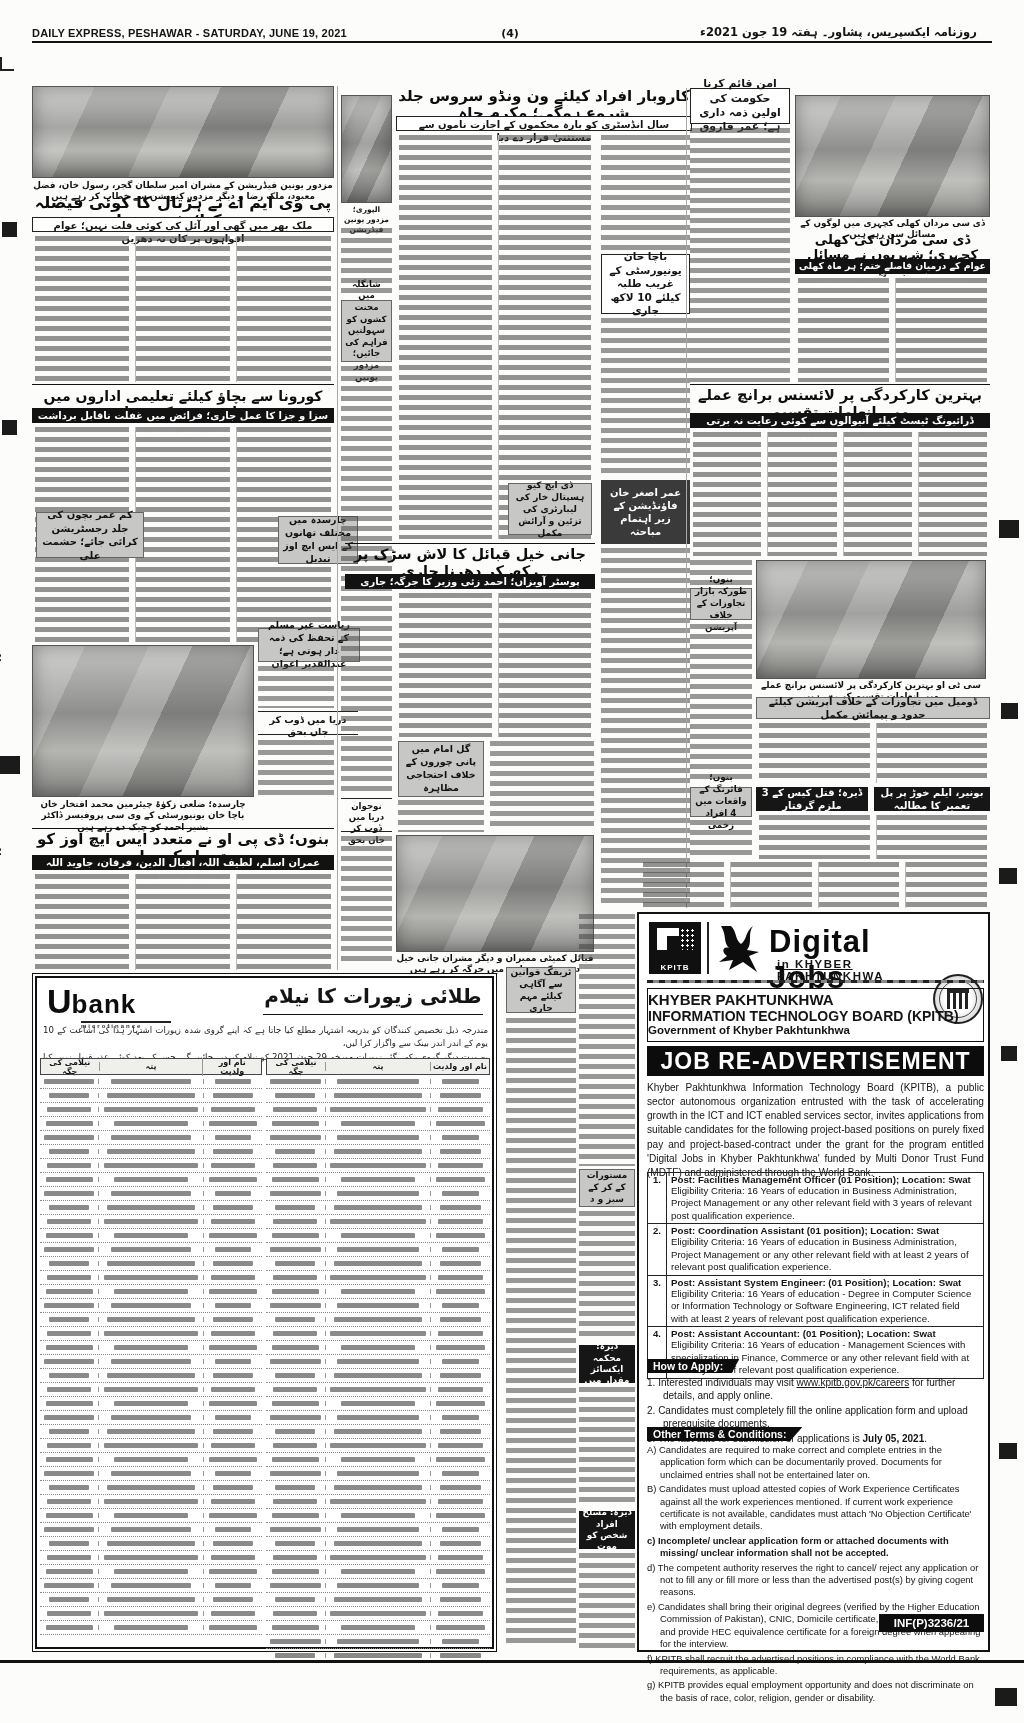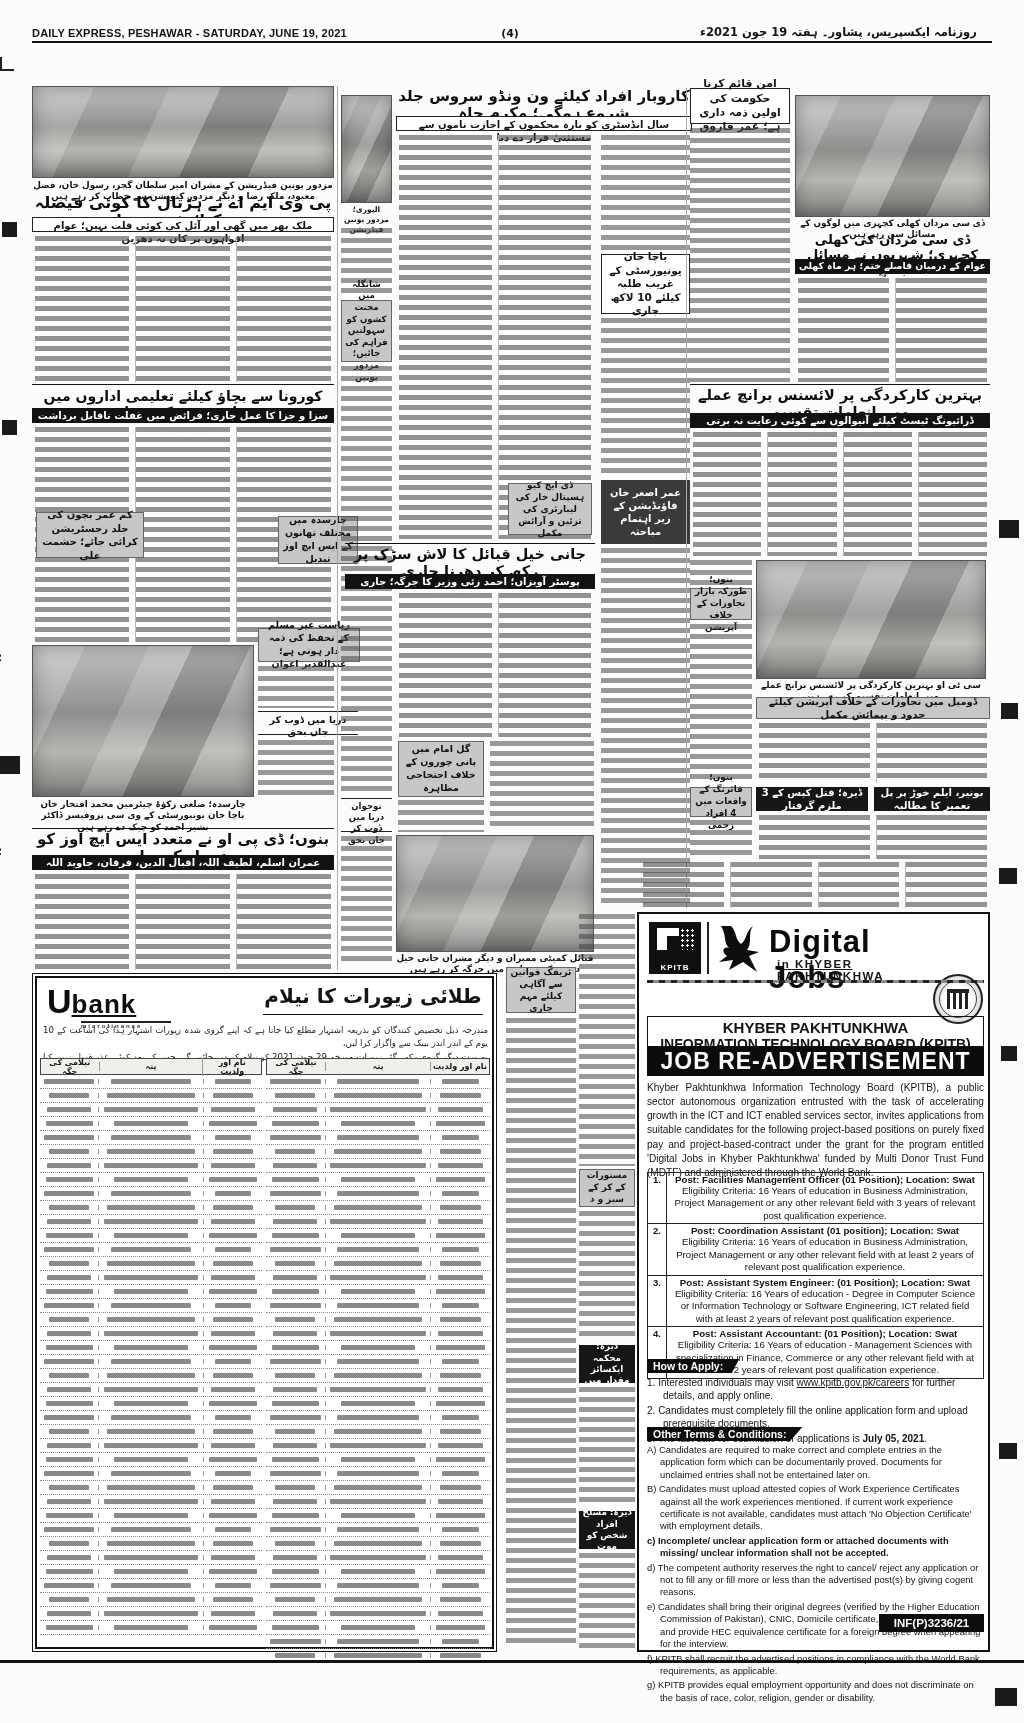--- a/index.html
+++ b/index.html
@@ -38,21 +38,21 @@
   #banner{border:1px solid #444;background:#fff;}
   #city-en{font-family:"Liberation Serif",serif;font-weight:bold;font-size:25px;letter-spacing:2px;}
   #city-ur{font-size:29px;font-weight:bold;direction:rtl;}
   #express-logo{background:radial-gradient(circle at 42% 40%,#555 0 28%,#1a1a1a 62%,#000);border-radius:50% 40% 50% 45%;
       box-shadow:-6px 2px 0 -2px #9a9a9a,6px -2px 0 -2px #cfcfcf;display:flex;align-items:center;justify-content:center;}
   #express-logo span{color:#fff;font-weight:bold;font-size:13px;direction:rtl;text-shadow:0 0 2px #000;}
   
   #bank-ad{border:1px solid #111;box-shadow:inset 0 0 0 2px #fff,inset 0 0 0 4px #111;background:#fff;}
   #ubank-logo{font-family:"Liberation Sans",sans-serif;font-weight:bold;color:#0d0d0d;}
   #ubank-logo .u{font-size:34px;}
-  #ubank-logo .rest{font-size:26px;letter-spacing:1px;text-decoration:underline;}
+  #ubank-logo .rest{font-size:26px;letter-spacing:1px;}
   #ubank-logo .micro{display:block;font-size:6px;letter-spacing:2px;color:#333;border-top:2px solid #222;width:90px;margin-left:34px;}
   #bank-title{direction:rtl;text-align:center;font-weight:bold;font-size:20px;}
   #bank-intro{direction:rtl;font-size:8.6px;line-height:1.55;text-align:justify;color:#222;}
   .bank-half{direction:rtl;font-size:8px;}
   .trow{display:flex;flex-direction:row;border-bottom:1px dotted #8a8a8a;height:13px;align-items:center;}
   .trow.thead{border:1px solid #444;background:#efefec;height:15px;font-weight:bold;}
   .tcell{overflow:hidden;padding:0 2px;display:flex;align-items:center;justify-content:center;text-align:center;}
   .tcell.c0{width:26%;border-left:1px solid #999;}
   .tcell.c1{width:48%;border-left:1px solid #999;}
   .tcell.c2{width:26%;}
@@ -68,32 +68,32 @@
   #kpitb-logo .fshape:after{content:"";position:absolute;left:10px;top:0;width:12px;height:8px;background:#fff;}
   #kpitb-logo .dots{position:absolute;right:5px;top:6px;width:16px;height:22px;
       background-image:radial-gradient(#fff 1px,transparent 1.2px);background-size:5px 5px;}
   #kpitb-logo .txt{position:absolute;bottom:2px;left:0;right:0;text-align:center;font-size:8px;font-weight:bold;letter-spacing:1px;}
   #dj-title{font-weight:bold;font-size:31px;letter-spacing:1px;color:#0b0b0b;}
   #dj-sub{font-weight:bold;font-size:11.5px;letter-spacing:1.5px;}
   #kp-crest{border:2px solid #222;border-radius:50%;position:relative;background:radial-gradient(circle,#fff 0 40%,#ddd 70%);}
   #kp-crest:before{content:"";position:absolute;left:50%;top:50%;width:22px;height:16px;transform:translate(-50%,-50%);
       background:repeating-linear-gradient(to right,#222 0 3px,#fff 3px 6px);border-top:4px solid #222;}
   #kp-crest:after{content:"";position:absolute;inset:4px;border:1px solid #444;border-radius:50%;}
-  #board-box{border:1px solid #111;text-align:center;font-weight:bold;margin-top:28px;}
+  #board-box{border:1px solid #111;font-weight:bold;}
   #board-box .b1{font-size:15px;}
   #board-box .b2{font-size:14px;}
   #board-box .b3{font-size:11.5px;}
   #job-banner{background:#0c0c0c;color:#fff;text-align:center;font-weight:bold;font-size:23px;letter-spacing:1px;
       display:flex;align-items:center;justify-content:center;}
   #job-intro{font-size:10.1px;line-height:1.4;text-align:justify;}
   #posts{border:1.5px solid #222;}
   .post{display:flex;border-bottom:1px solid #222;}
   .post:last-child{border-bottom:none;}
   .pnum{width:18px;border-right:1px solid #222;font-size:9.5px;font-weight:bold;text-align:center;padding-top:1px;}
-  .pbody{flex:1;padding:1px 4px;text-align:center;}
+  .pbody{flex:1;padding:1px 4px;}
   .ptitle{font-size:9.7px;font-weight:bold;}
   .pcrit{font-size:9.6px;line-height:1.3;}
   .tag{background:#0d0d0d;color:#fff;font-weight:bold;font-size:10.5px;padding:1px 16px 1px 6px;
        clip-path:polygon(0 0,100% 0,92% 100%,0 100%);display:inline-block;}
   .aitem{font-size:10px;line-height:1.3;margin:2px 0;padding-left:16px;text-indent:-16px;}
   .aitem .u{text-decoration:underline;}
   .aitem .b{font-weight:bold;}
   .titem{font-size:9.4px;line-height:1.32;margin:2px 0;padding-left:13px;text-indent:-13px;}
   .titem.b{font-weight:bold;}
   #inf-tag{background:#0d0d0d;color:#fff;font-weight:bold;font-size:11.5px;text-align:center;line-height:18px;}

